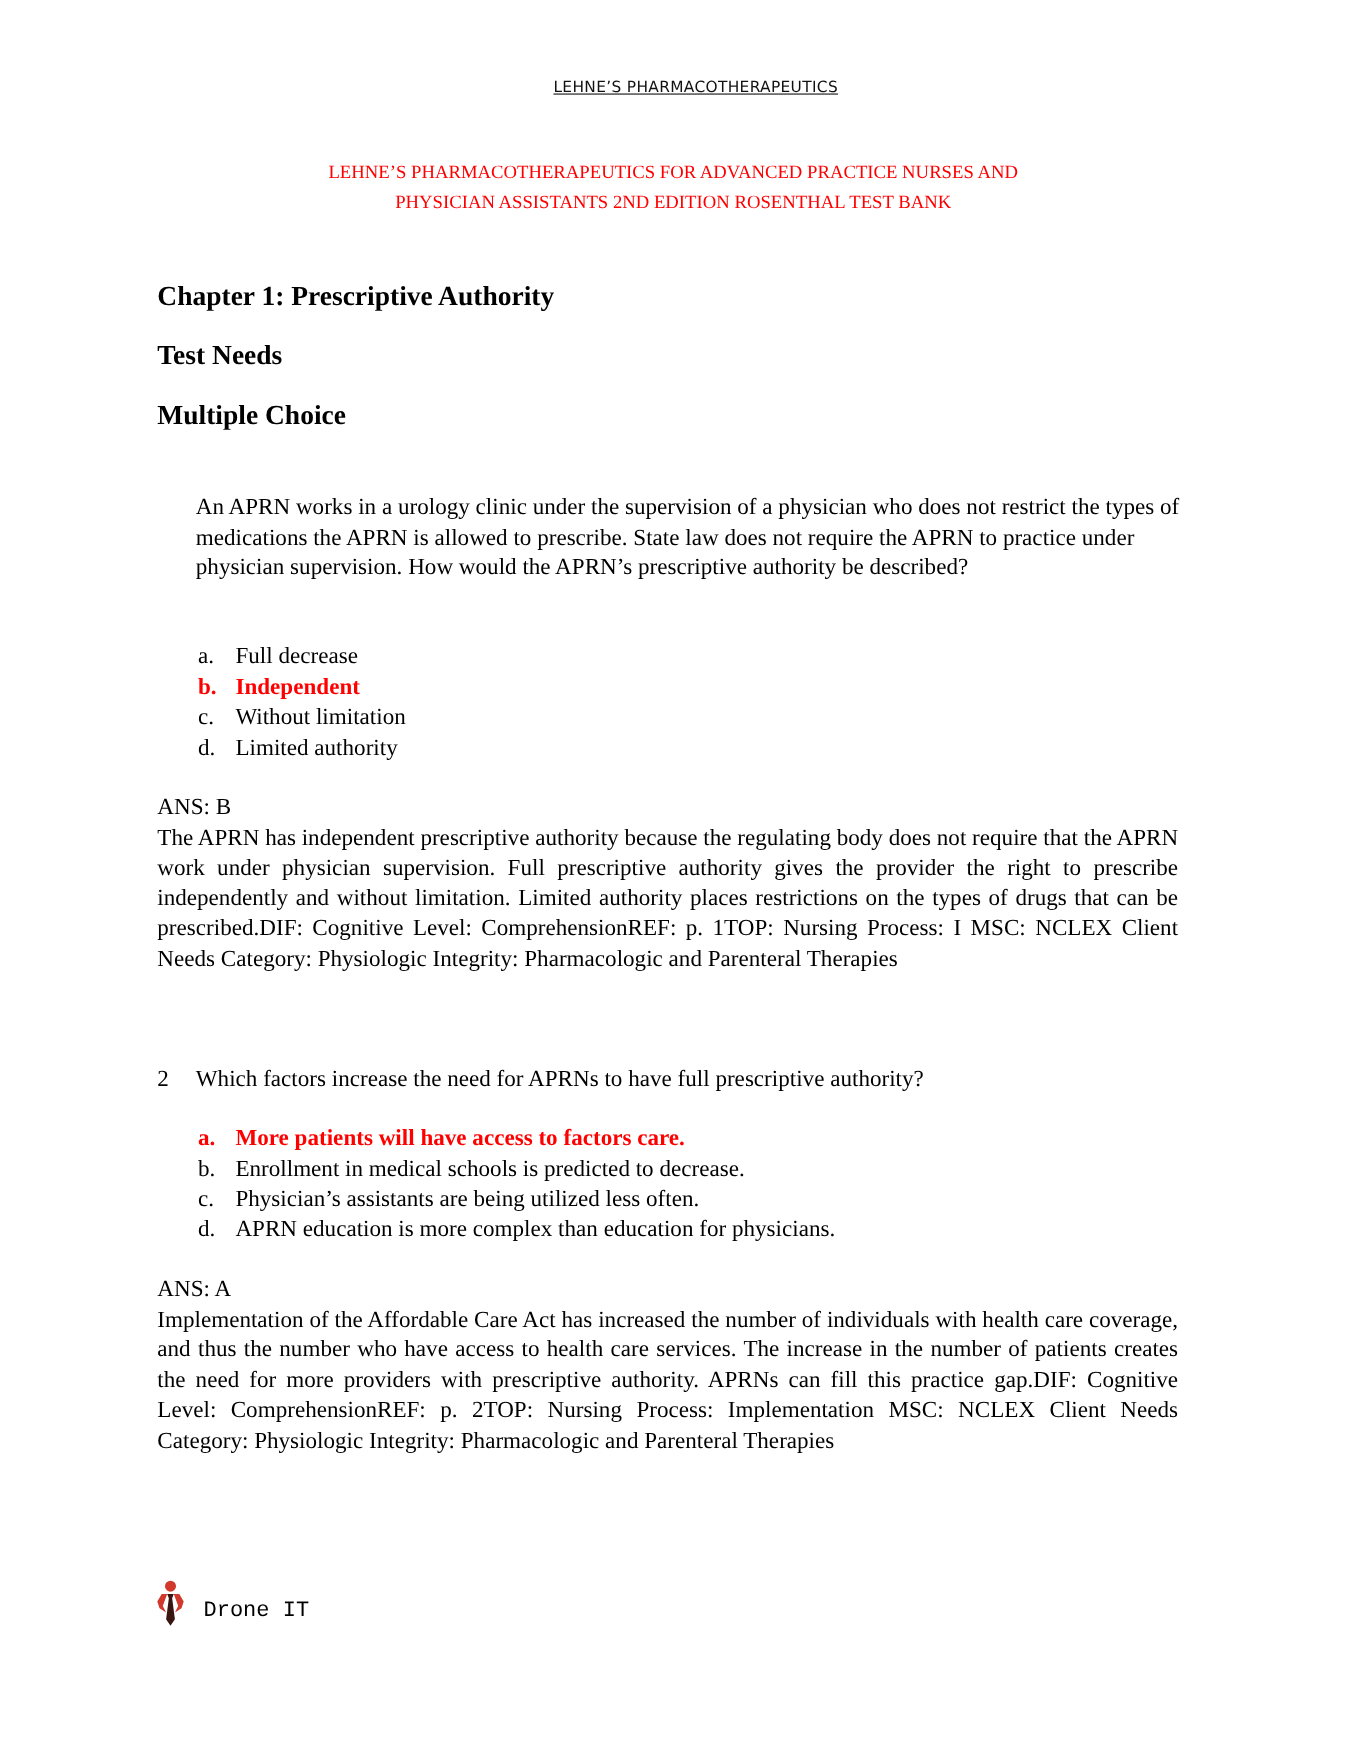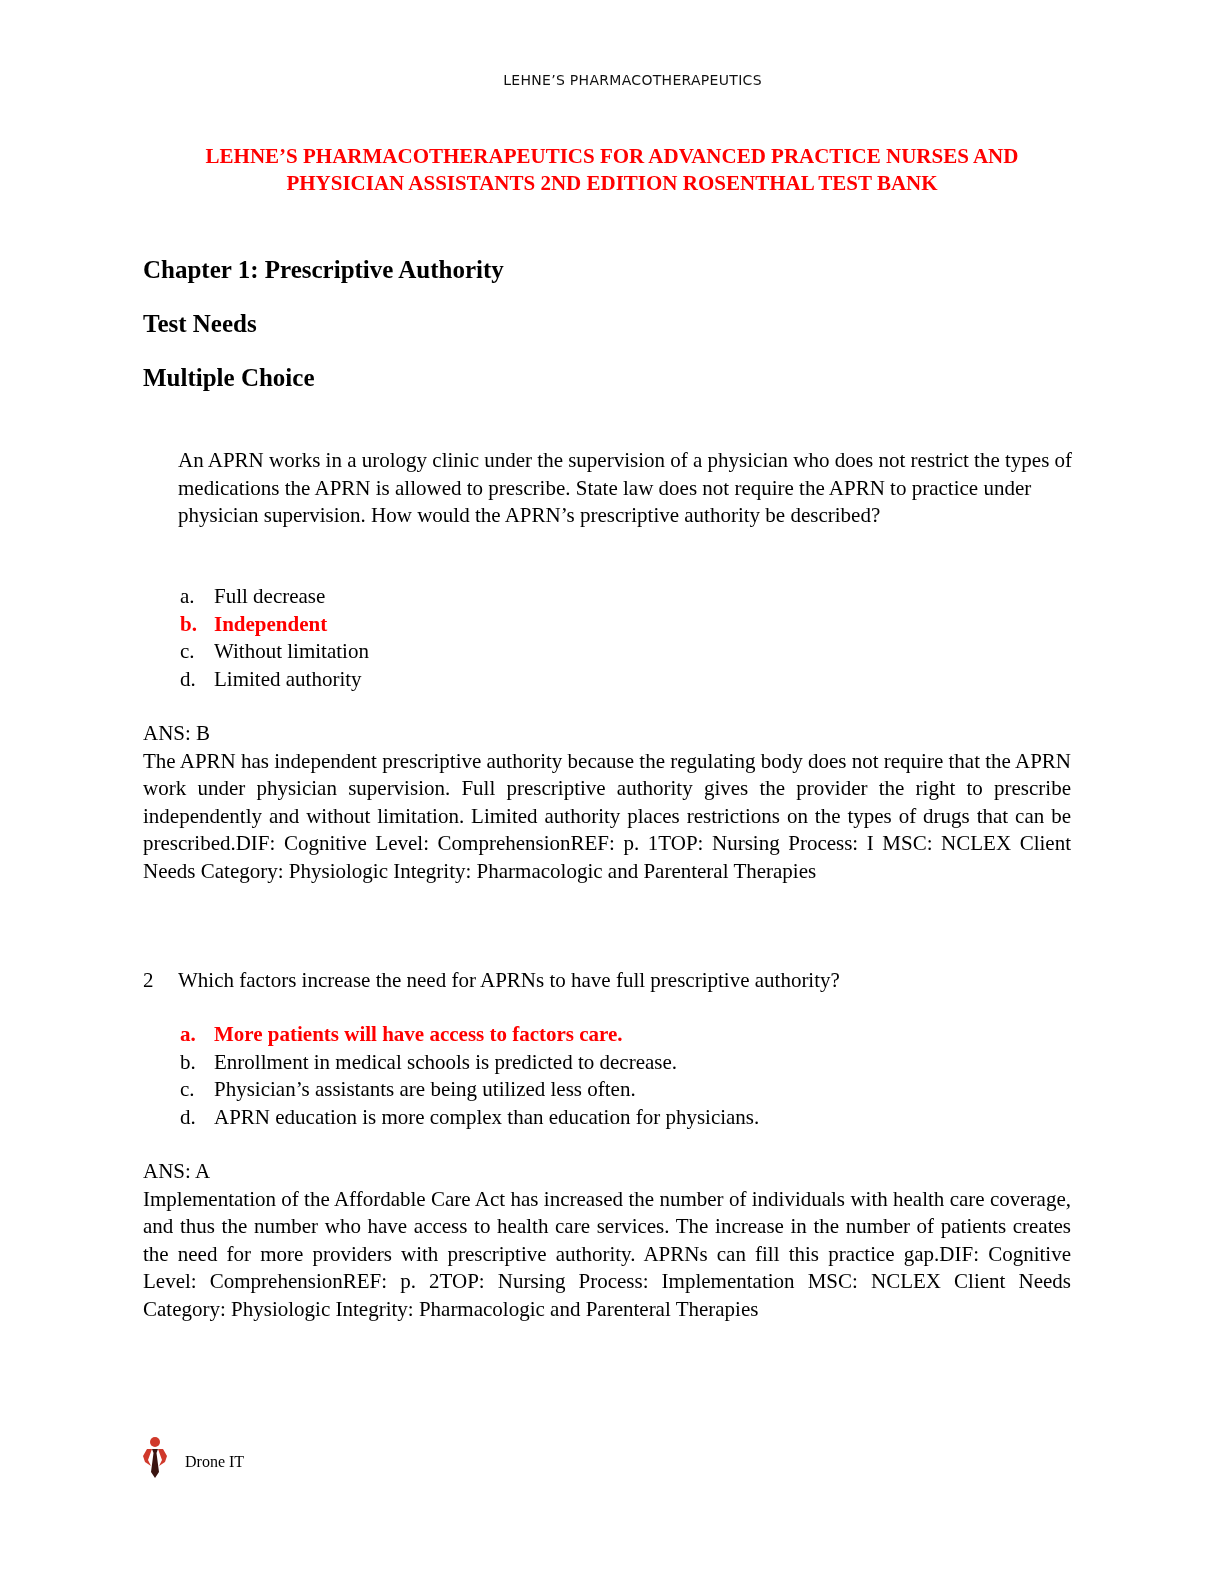--- a/index.html
+++ b/index.html
@@ -1,34 +1,34 @@
 <!DOCTYPE html>
 <html><head>
   <meta charset="utf-8">
   <style>
     html, body { margin: 0; padding: 0; background: #ffffff; }
     body { width: 1224px; height: 1584px; position: relative; overflow: hidden;
            font-family: "Liberation Serif", serif; color: #000; }
     .running-header { position: absolute; top: 72px; left: 0; width: 1224px; text-align: center;
            font-family: "DejaVu Sans", sans-serif; font-size: 14px; letter-spacing: 0.3px; color: #111;
-           padding-left: 41px; box-sizing: border-box; }
+           padding-left: 41px; box-sizing: border-box; text-decoration: underline; }
     .doc-title { position: absolute; top: 143px; left: 100px; width: 1024px; text-align: center;
-           color: #ff0000; font-weight: bold; font-size: 21px; line-height: 27px; }
+           color: #ff0000; font-weight: normal; font-size: 17px; line-height: 27px; }
     .heading { position: absolute; left: 143px; font-weight: bold; font-size: 25px; }
     .body-text { font-size: 21px; line-height: 27.5px; }
     .q1-stem { position: absolute; top: 447px; left: 178px; width: 900px; }
     .options { position: absolute; left: 180px; margin: 0; padding: 0; list-style: none; }
     .options li { font-size: 21px; line-height: 27.5px; display: flex; }
     .opt-letter { width: 34px; display: inline-block; }
     .correct { color: #ff0000; font-weight: bold; }
     .ans { position: absolute; left: 143px; width: 928px; text-align: justify; }
     .q2-stem { position: absolute; top: 967px; left: 143px; width: 900px; display: flex; }
     .q2-num { width: 35px; display: inline-block; }
     .footer-logo { position: absolute; top: 1436px; left: 141px; width: 28px; height: 44px; }
-    .footer-text { position: absolute; top: 1453px; left: 185px; font-size: 16px; }
+    .footer-text { position: absolute; top: 1453px; left: 185px; font-size: 20px; font-family: Liberation Mono, monospace; }
   </style>
 </head>
 <body>
 
 <div class="running-header">LEHNE’S PHARMACOTHERAPEUTICS</div>
 
 <div class="doc-title">
   <div>LEHNE’S PHARMACOTHERAPEUTICS FOR ADVANCED PRACTICE NURSES AND</div>
   <div>PHYSICIAN ASSISTANTS 2ND EDITION ROSENTHAL TEST BANK</div>
 </div>

